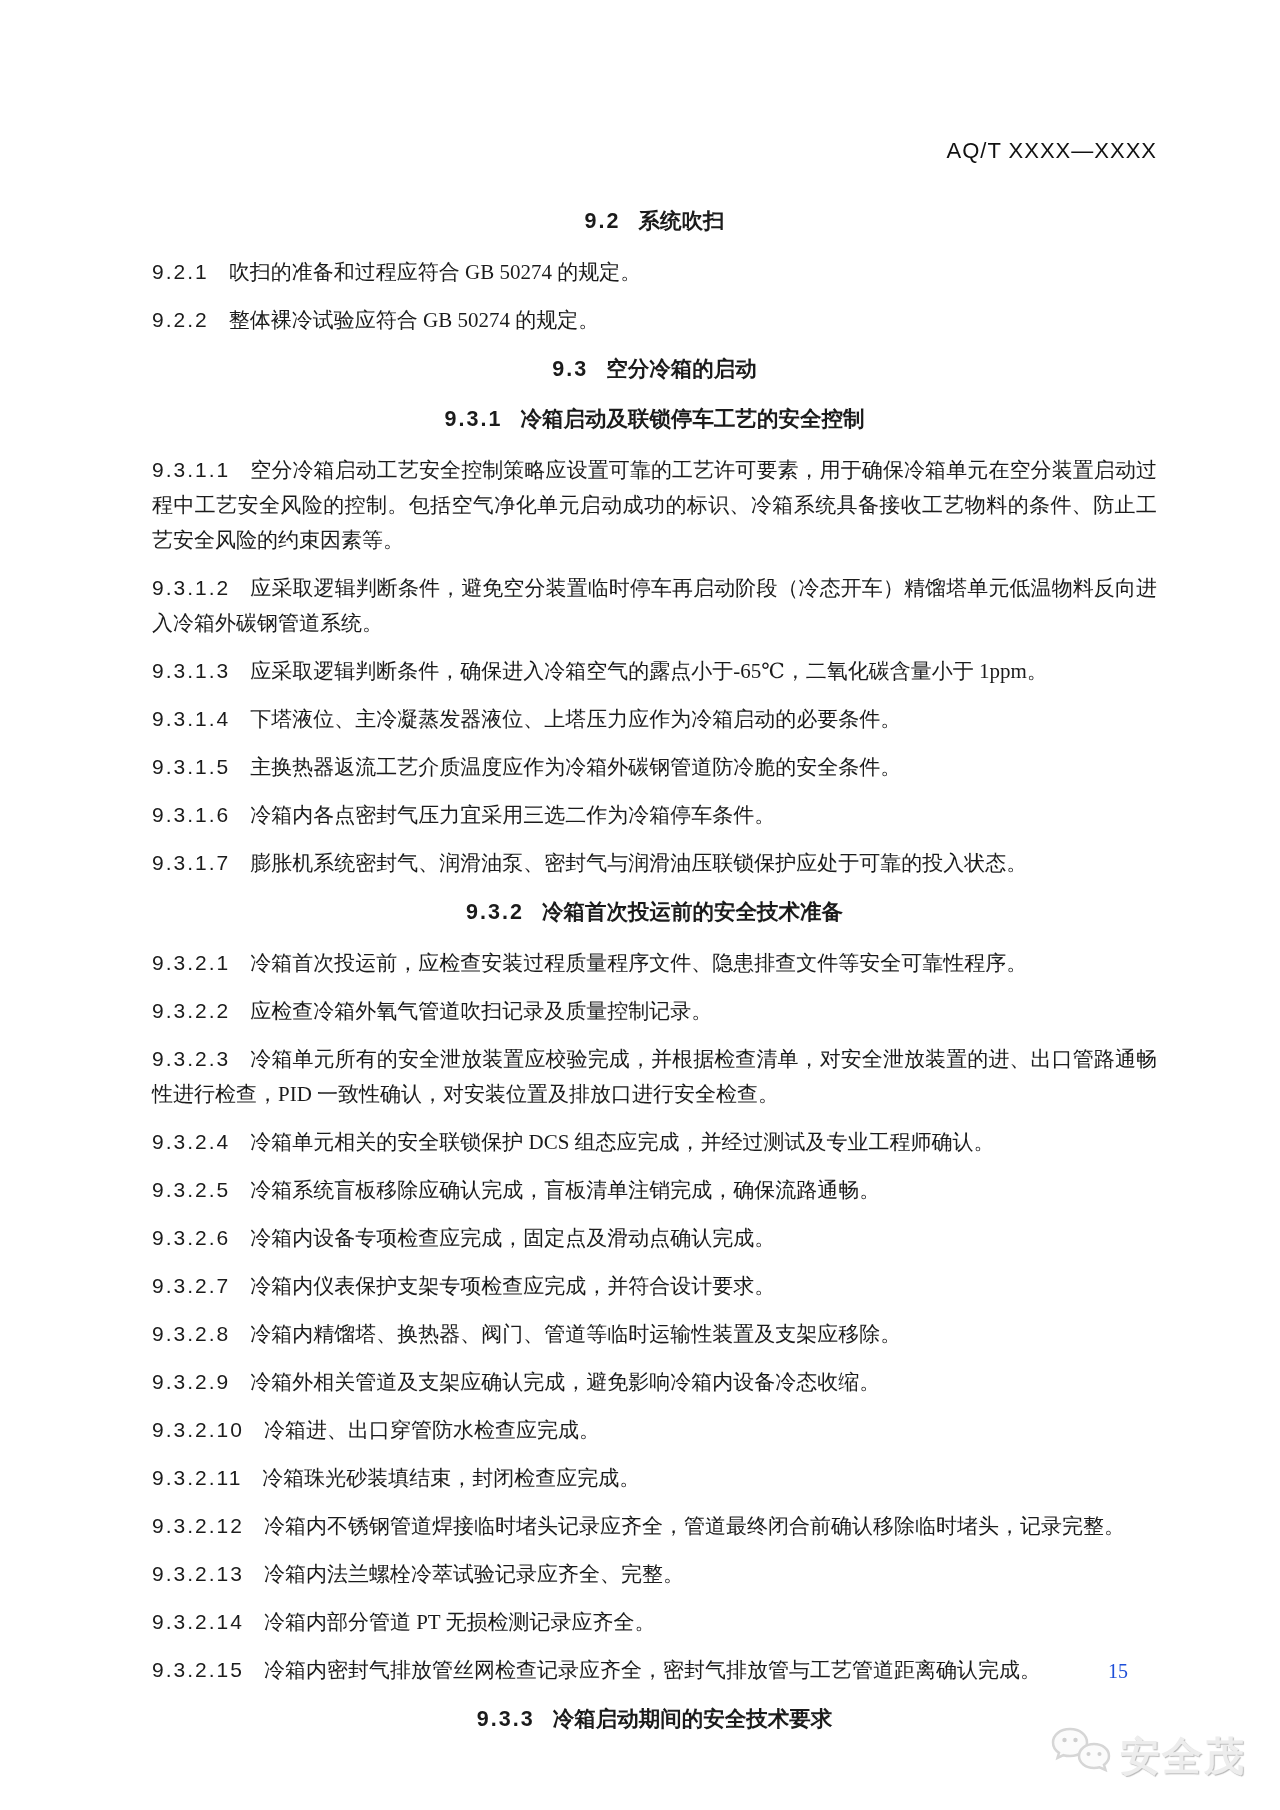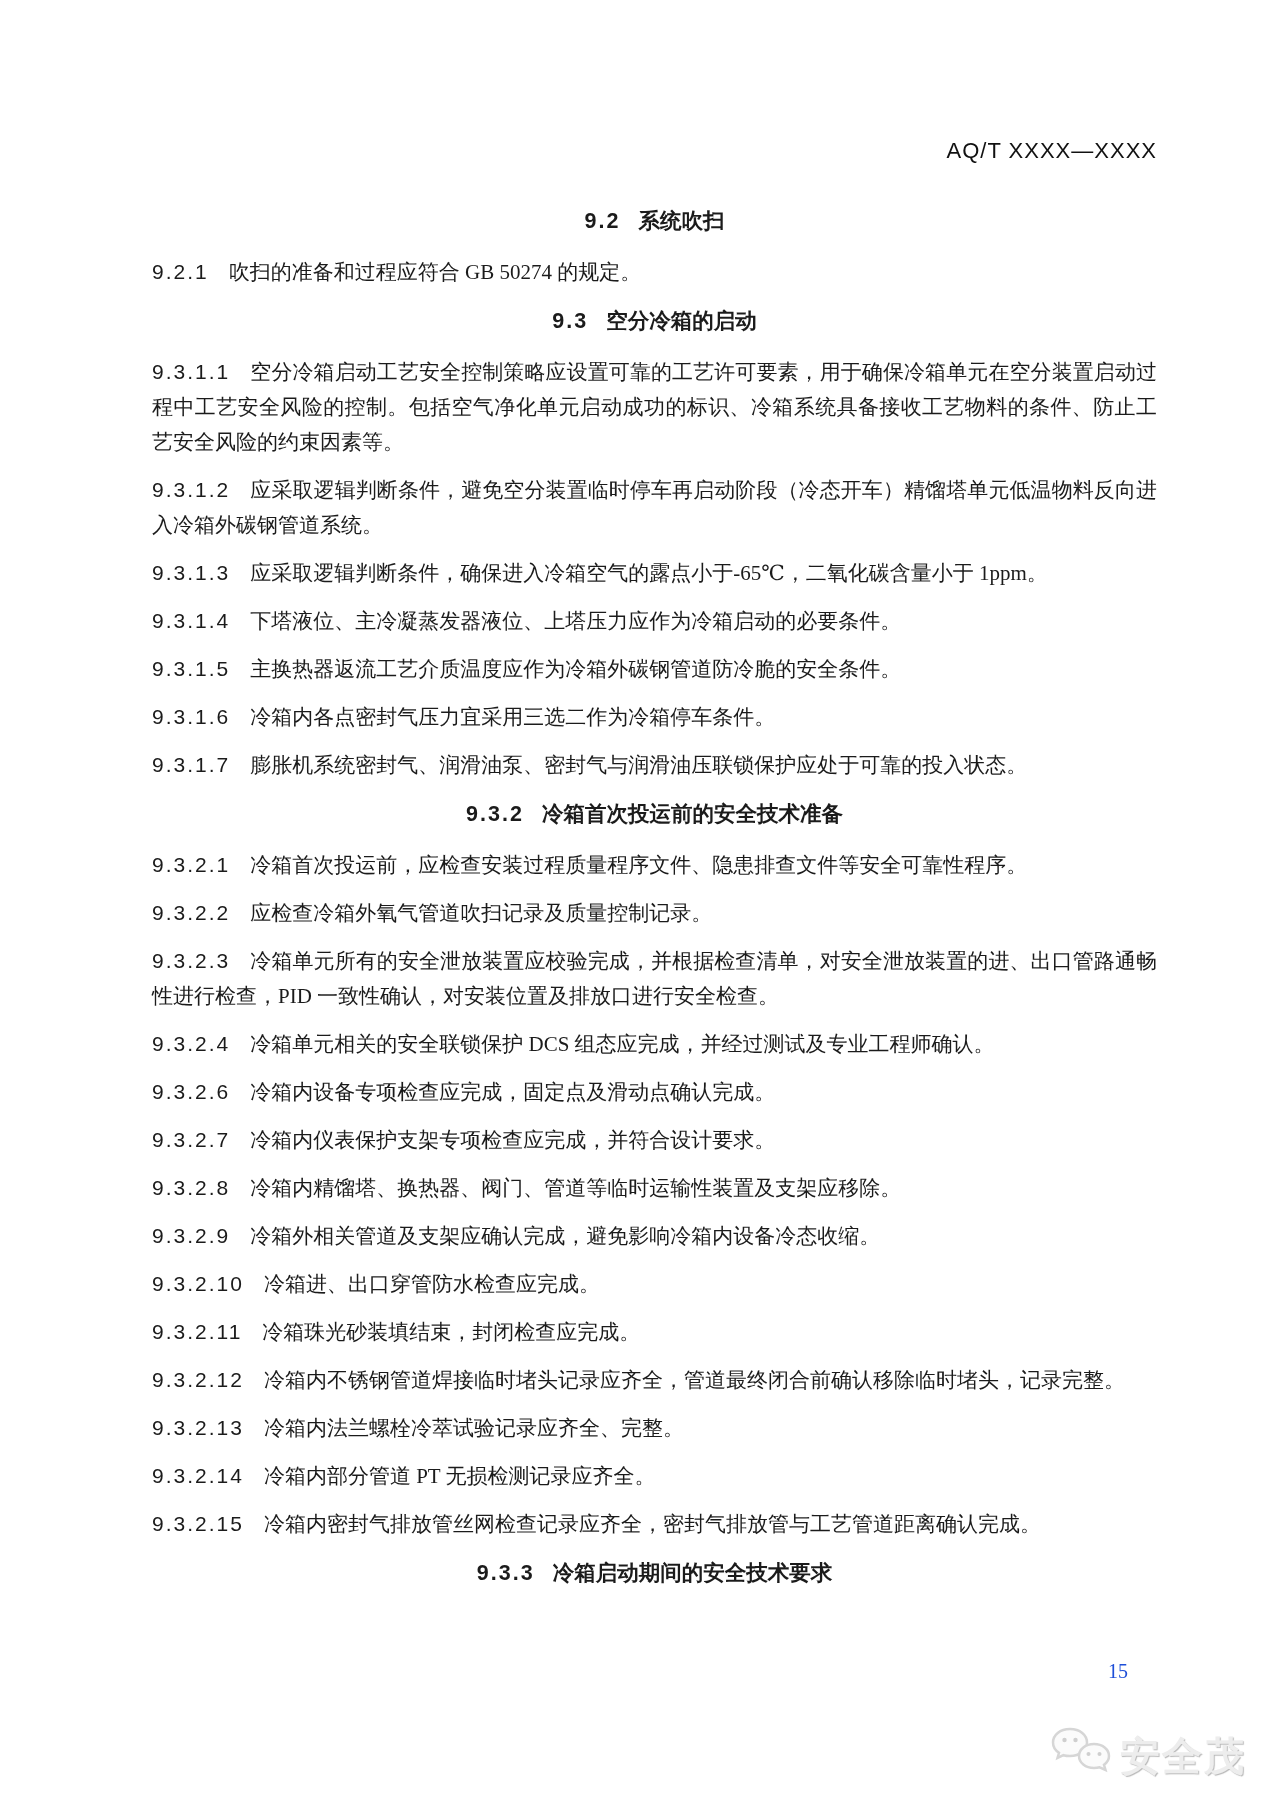--- a/index.html
+++ b/index.html
@@ -81,33 +81,36 @@
 </head>
 <body>
 
 <div class="page">
 
   <div class="doc-code">AQ/T XXXX—XXXX</div>
 
   <div class="content">
       <div class="heading"><span class="num">9.2</span><span class="text">系统吹扫</span></div>
       <div class="clause"><span class="num">9.2.1</span><span class="text">吹扫的准备和过程应符合 GB 50274 的规定。</span></div>
+      <div class="clause"><span class="num">9.2.2</span><span class="text">整体裸冷试验应符合 GB 50274 的规定。</span></div>
       <div class="heading"><span class="num">9.3</span><span class="text">空分冷箱的启动</span></div>
+      <div class="heading"><span class="num">9.3.1</span><span class="text">冷箱启动及联锁停车工艺的安全控制</span></div>
       <div class="clause"><span class="num">9.3.1.1</span><span class="text">空分冷箱启动工艺安全控制策略应设置可靠的工艺许可要素，用于确保冷箱单元在空分装置启动过程中工艺安全风险的控制。包括空气净化单元启动成功的标识、冷箱系统具备接收工艺物料的条件、防止工艺安全风险的约束因素等。</span></div>
       <div class="clause"><span class="num">9.3.1.2</span><span class="text">应采取逻辑判断条件，避免空分装置临时停车再启动阶段（冷态开车）精馏塔单元低温物料反向进入冷箱外碳钢管道系统。</span></div>
       <div class="clause"><span class="num">9.3.1.3</span><span class="text">应采取逻辑判断条件，确保进入冷箱空气的露点小于-65℃，二氧化碳含量小于 1ppm。</span></div>
       <div class="clause"><span class="num">9.3.1.4</span><span class="text">下塔液位、主冷凝蒸发器液位、上塔压力应作为冷箱启动的必要条件。</span></div>
       <div class="clause"><span class="num">9.3.1.5</span><span class="text">主换热器返流工艺介质温度应作为冷箱外碳钢管道防冷脆的安全条件。</span></div>
       <div class="clause"><span class="num">9.3.1.6</span><span class="text">冷箱内各点密封气压力宜采用三选二作为冷箱停车条件。</span></div>
       <div class="clause"><span class="num">9.3.1.7</span><span class="text">膨胀机系统密封气、润滑油泵、密封气与润滑油压联锁保护应处于可靠的投入状态。</span></div>
       <div class="heading"><span class="num">9.3.2</span><span class="text">冷箱首次投运前的安全技术准备</span></div>
       <div class="clause"><span class="num">9.3.2.1</span><span class="text">冷箱首次投运前，应检查安装过程质量程序文件、隐患排查文件等安全可靠性程序。</span></div>
       <div class="clause"><span class="num">9.3.2.2</span><span class="text">应检查冷箱外氧气管道吹扫记录及质量控制记录。</span></div>
       <div class="clause"><span class="num">9.3.2.3</span><span class="text">冷箱单元所有的安全泄放装置应校验完成，并根据检查清单，对安全泄放装置的进、出口管路通畅性进行检查，PID 一致性确认，对安装位置及排放口进行安全检查。</span></div>
       <div class="clause"><span class="num">9.3.2.4</span><span class="text">冷箱单元相关的安全联锁保护 DCS 组态应完成，并经过测试及专业工程师确认。</span></div>
+      <div class="clause"><span class="num">9.3.2.5</span><span class="text">冷箱系统盲板移除应确认完成，盲板清单注销完成，确保流路通畅。</span></div>
       <div class="clause"><span class="num">9.3.2.6</span><span class="text">冷箱内设备专项检查应完成，固定点及滑动点确认完成。</span></div>
       <div class="clause"><span class="num">9.3.2.7</span><span class="text">冷箱内仪表保护支架专项检查应完成，并符合设计要求。</span></div>
       <div class="clause"><span class="num">9.3.2.8</span><span class="text">冷箱内精馏塔、换热器、阀门、管道等临时运输性装置及支架应移除。</span></div>
       <div class="clause"><span class="num">9.3.2.9</span><span class="text">冷箱外相关管道及支架应确认完成，避免影响冷箱内设备冷态收缩。</span></div>
       <div class="clause"><span class="num">9.3.2.10</span><span class="text">冷箱进、出口穿管防水检查应完成。</span></div>
       <div class="clause"><span class="num">9.3.2.11</span><span class="text">冷箱珠光砂装填结束，封闭检查应完成。</span></div>
       <div class="clause"><span class="num">9.3.2.12</span><span class="text">冷箱内不锈钢管道焊接临时堵头记录应齐全，管道最终闭合前确认移除临时堵头，记录完整。</span></div>
       <div class="clause"><span class="num">9.3.2.13</span><span class="text">冷箱内法兰螺栓冷萃试验记录应齐全、完整。</span></div>
       <div class="clause"><span class="num">9.3.2.14</span><span class="text">冷箱内部分管道 PT 无损检测记录应齐全。</span></div>
       <div class="clause"><span class="num">9.3.2.15</span><span class="text">冷箱内密封气排放管丝网检查记录应齐全，密封气排放管与工艺管道距离确认完成。</span></div>

